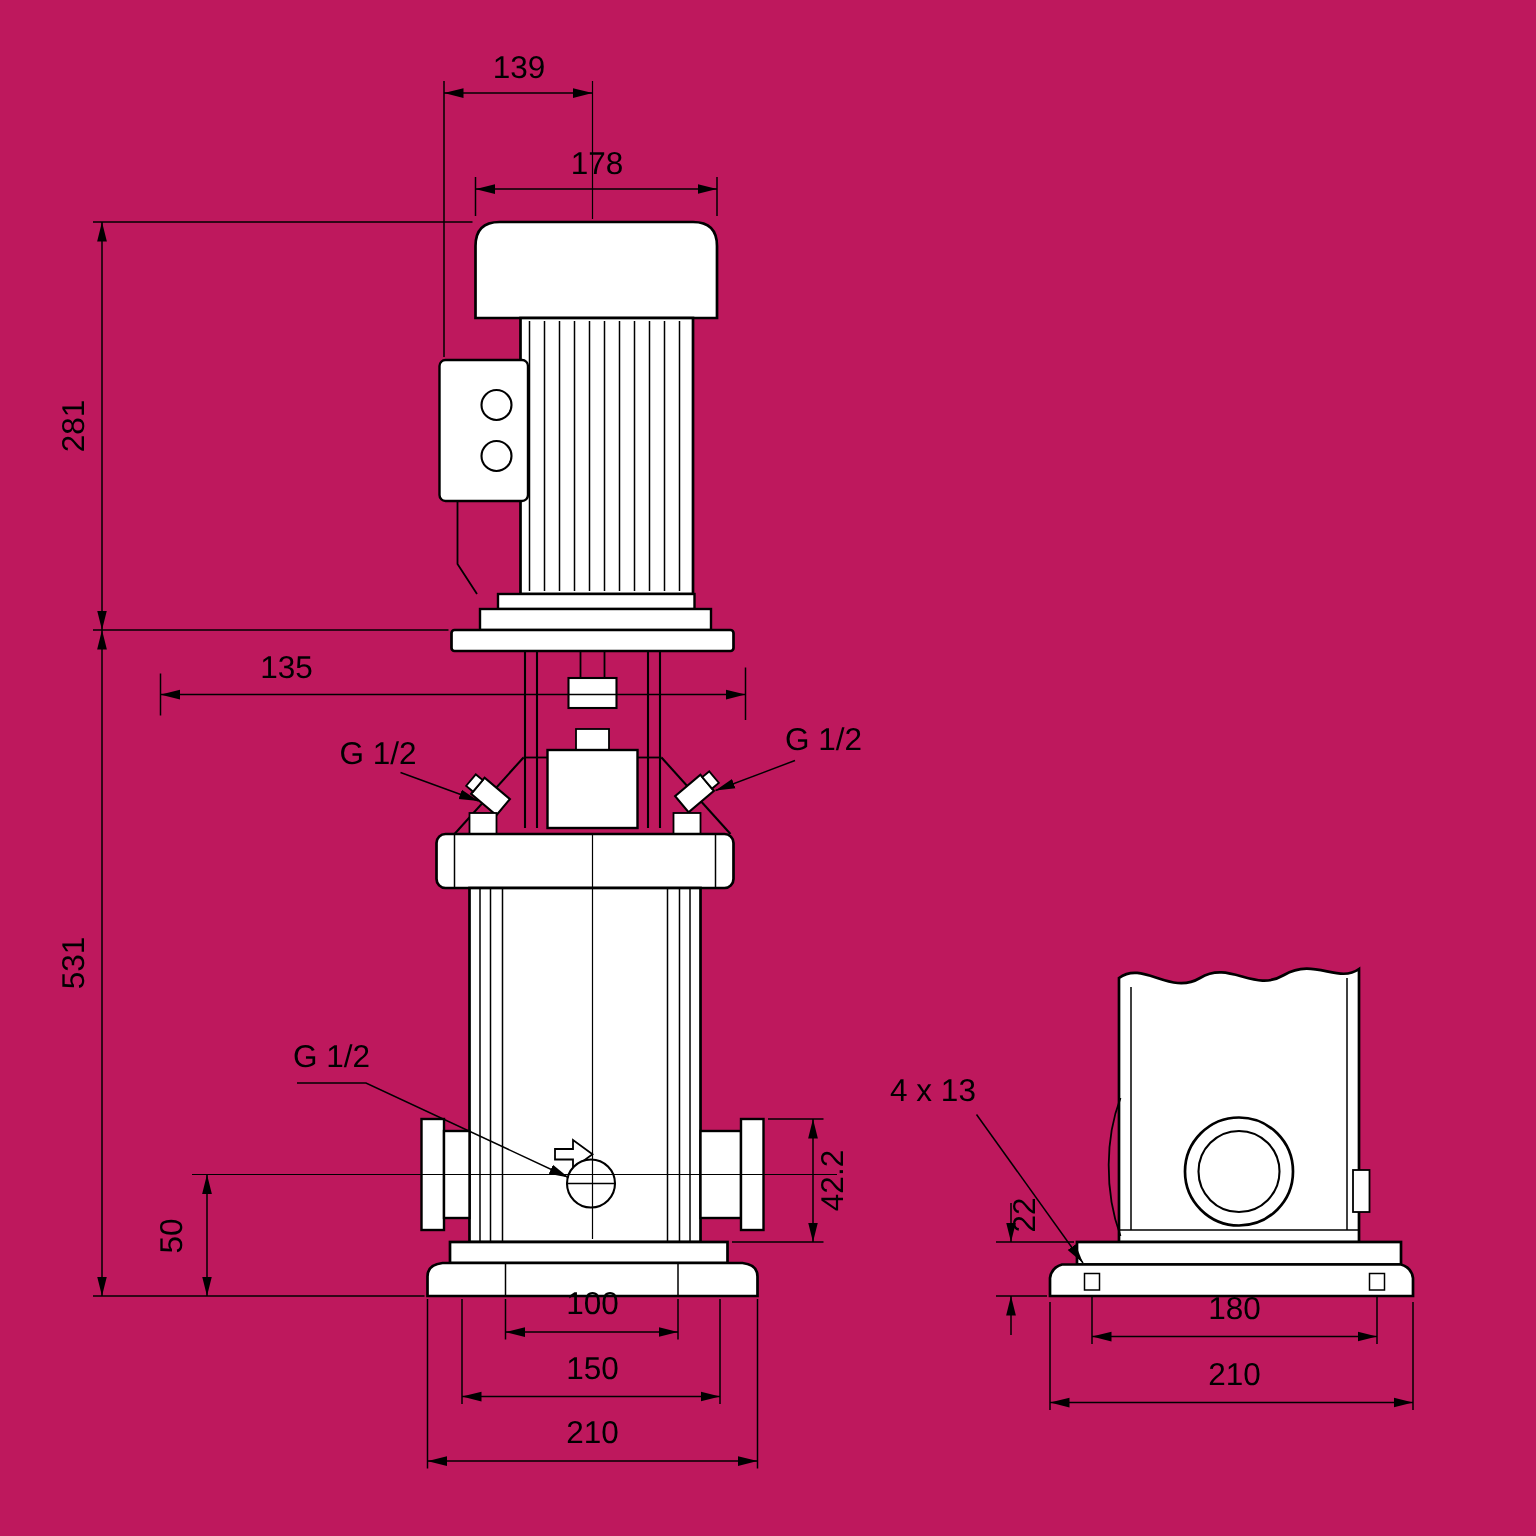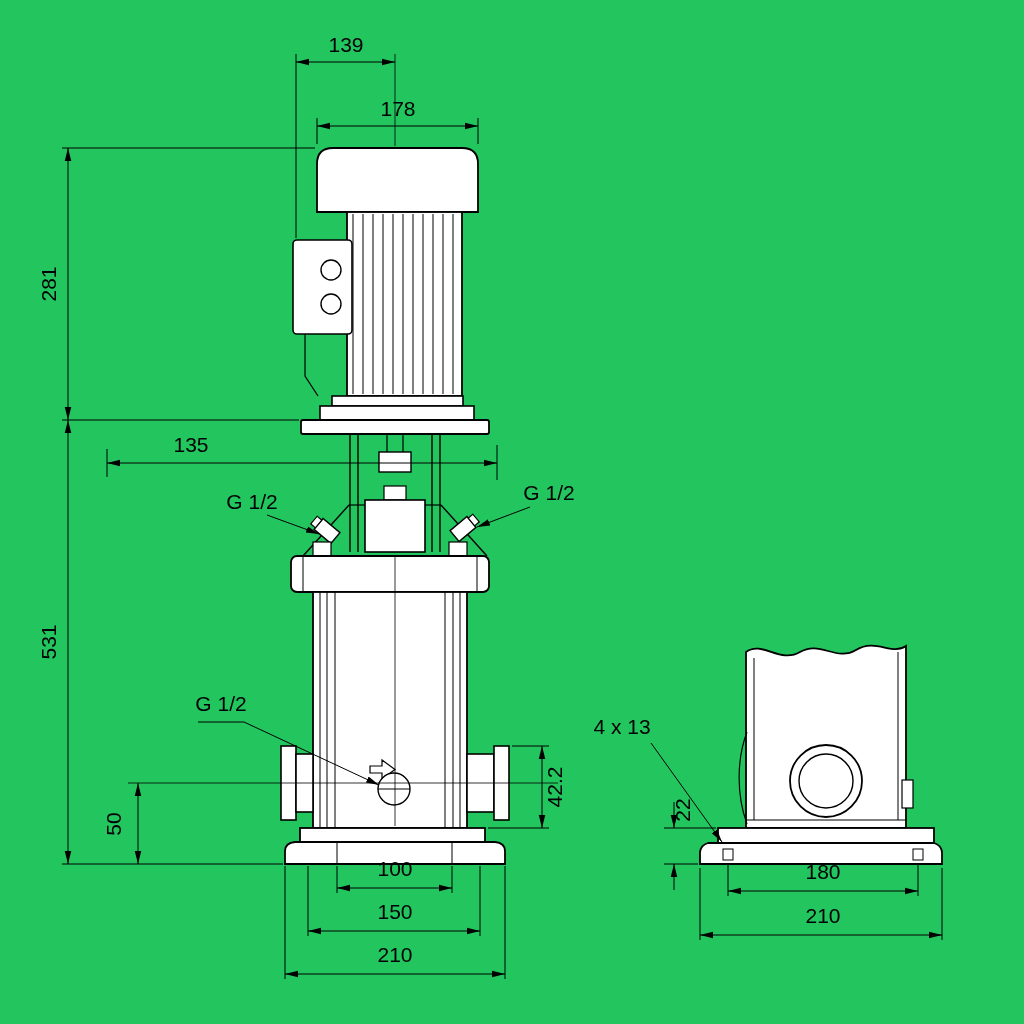--- a/index.html
+++ b/index.html
@@ -1,16 +1,16 @@
 <!DOCTYPE html>
 <html><head>
 <meta charset="utf-8">
 <style>
   html,body{margin:0;padding:0;background:#fff;}
-  .canvas{width:1024px;height:1024px;background:#22c55e;position:relative;overflow:hidden;}
+  .canvas{width:1024px;height:1024px;background:#be185d;position:relative;overflow:hidden;}
   svg{display:block;}
   svg path,svg rect,svg line,svg circle,svg polyline{fill:none;stroke:#000;}
   .f{fill:#fff;}
   .s18{stroke-width:1.8}.s16{stroke-width:1.6}.s14{stroke-width:1.4}.s12{stroke-width:1.2}.s10{stroke-width:1}
   .cl{stroke-width:0.8}
   .ext{stroke-width:1}
   .dln{stroke-width:1;marker-start:url(#arw);marker-end:url(#arw);}
   .dle{stroke-width:1;marker-end:url(#arw);}
   .dls{stroke-width:1;marker-start:url(#arw);}
   .ldr{stroke-width:1;marker-end:url(#arw);}

